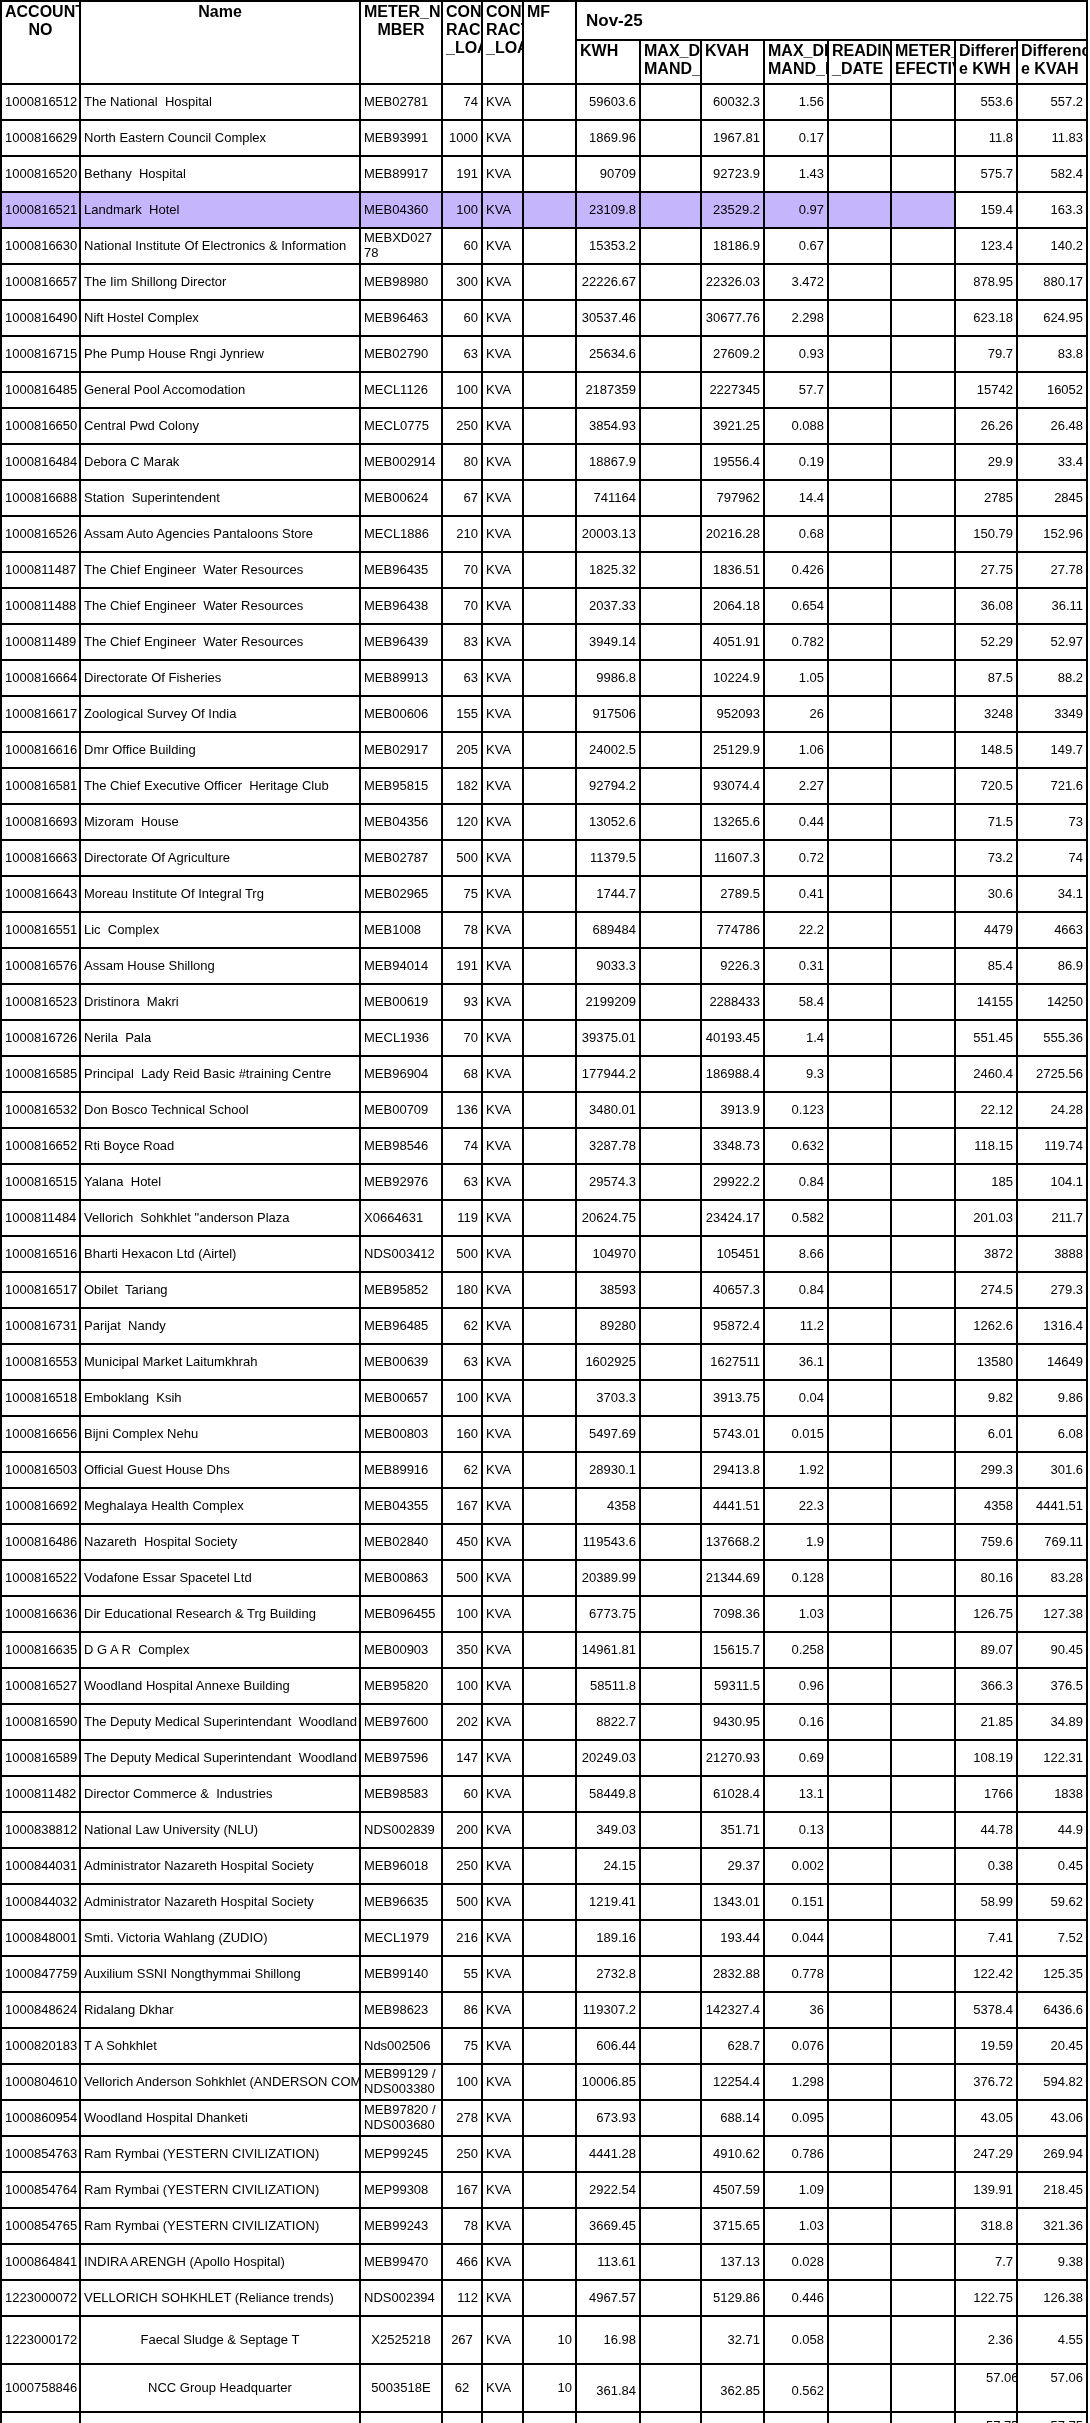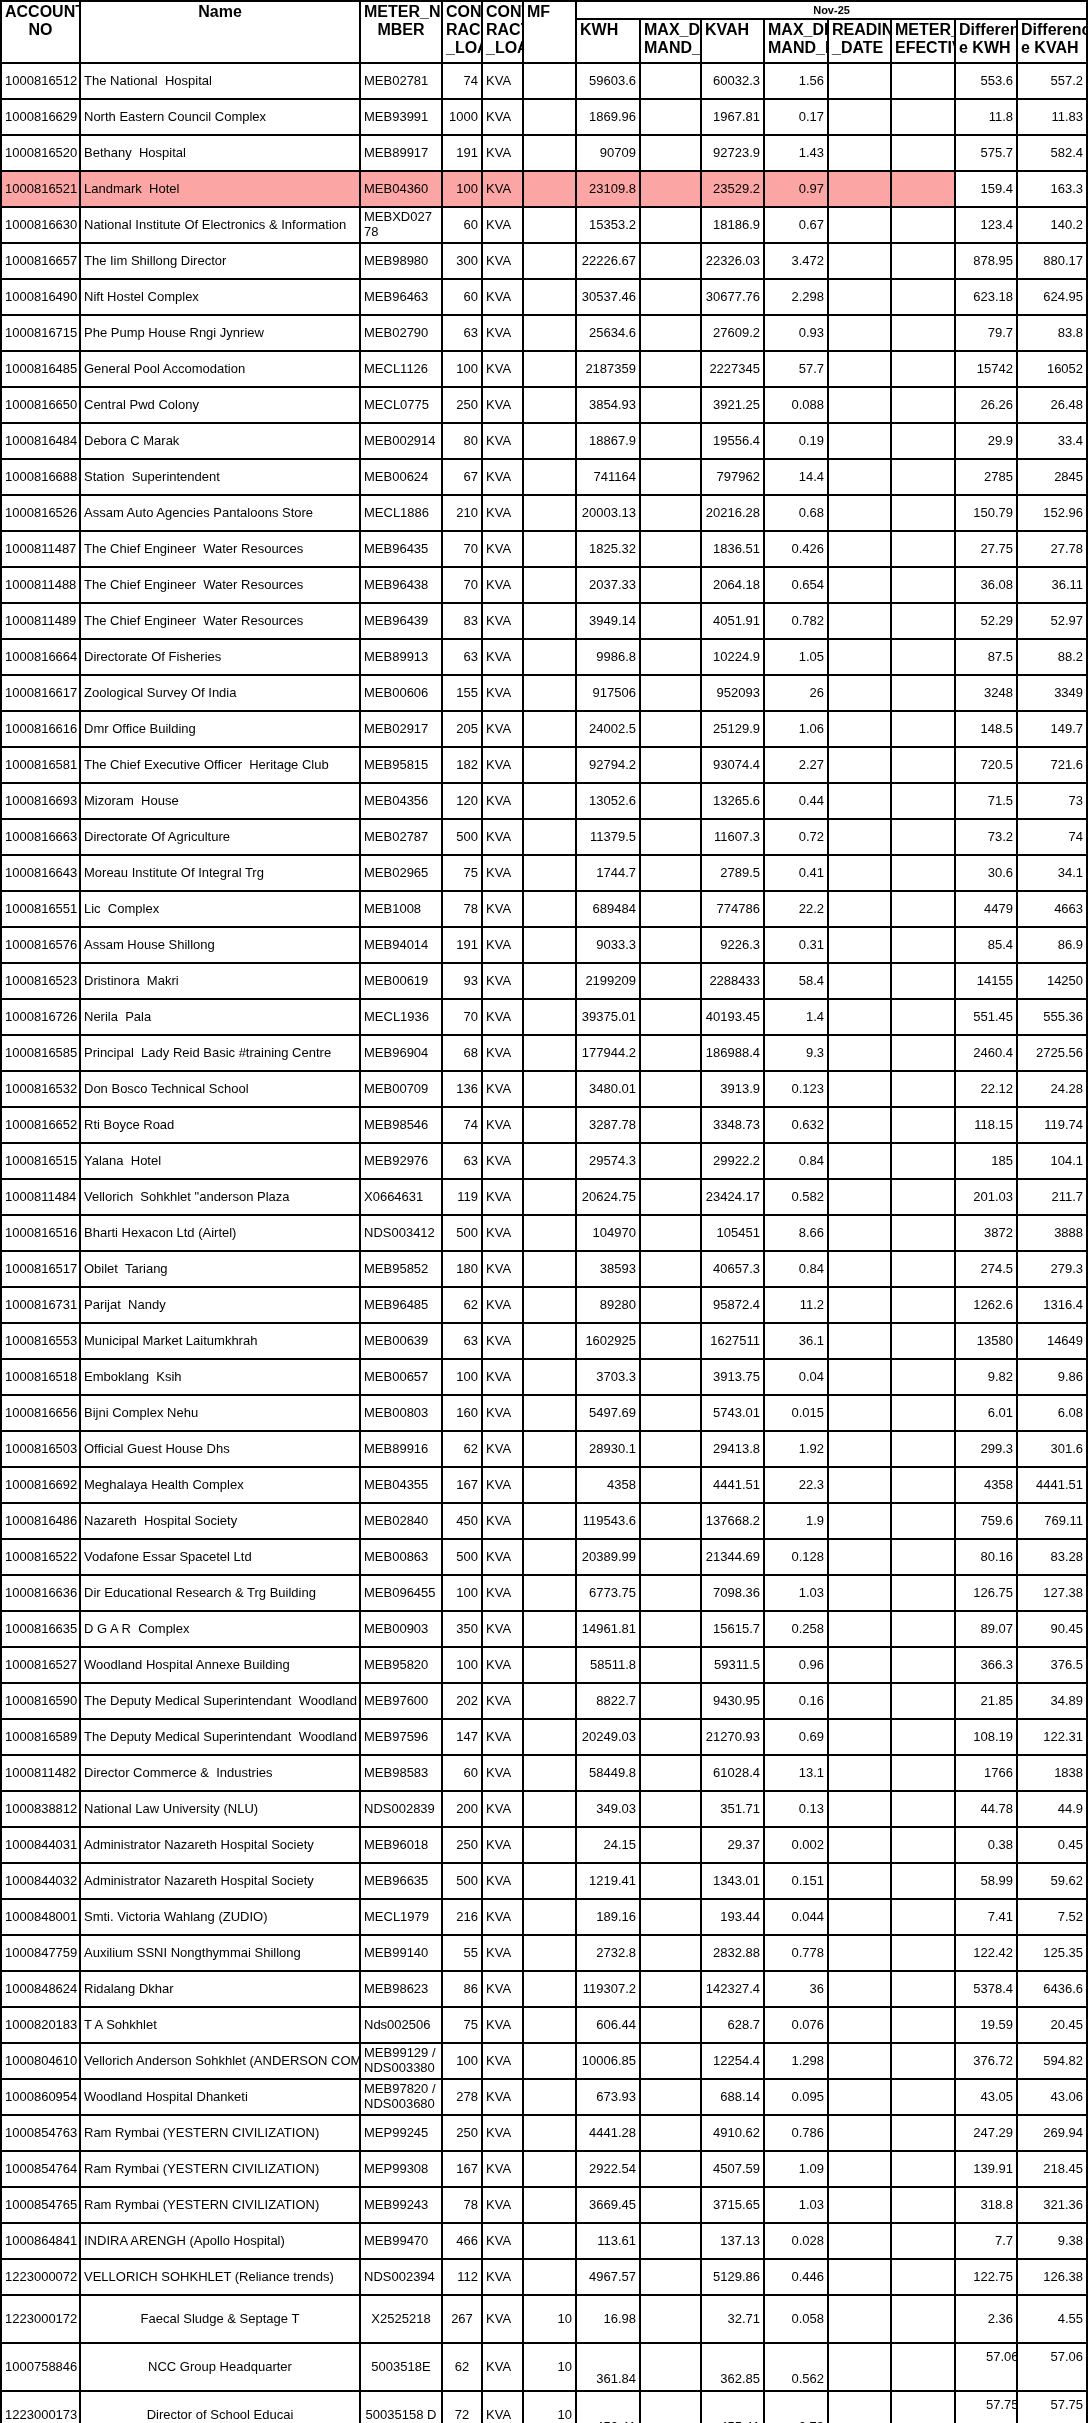--- a/index.html
+++ b/index.html
@@ -2,30 +2,30 @@
 <html><head>
 <meta charset="utf-8">
 <style>
   html,body{margin:0;padding:0;background:#fff;}
   body{font-family:"Liberation Sans",sans-serif;color:#000;}
   table{border-collapse:collapse;table-layout:fixed;width:1086px;margin:0;}
   th,td{border:2px solid #000;overflow:hidden;box-sizing:border-box;padding:0 3px;}
   thead th{font-weight:bold;font-size:16px;vertical-align:top;white-space:pre-line;line-height:1.12;padding-top:1px;}
   thead tr.hdr-top{height:18px;}
   thead tr.hdr-sub{height:44px;}
-  th.month{font-size:11px;text-align:center;vertical-align:middle;white-space:nowrap;padding:0;}
+  th.month{font-size:17px;text-align:left;vertical-align:middle;white-space:nowrap;padding:9px;}
   tbody tr{height:36px;}
   tbody tr.r-tall{height:48px;}
   td{font-size:13px;vertical-align:middle;line-height:1.12;}
   .al-l{text-align:left;}
   .al-r{text-align:right;}
   .al-c{text-align:center;}
-  .va-b{vertical-align:bottom;padding-bottom:3px;}
+  .va-b{vertical-align:bottom;padding-bottom:12px;}
   .va-t{vertical-align:top;padding-top:6px;padding-left:30px;}
-  .hl{background:#fca5a5;}
+  .hl{background:#c4b5fd;}
   td.col-name{white-space:pre;}
   td.col-meter_number{white-space:normal;overflow-wrap:break-word;}
   td.col-account_no{padding-right:4px;}
   .c0{width:79px}.c1{width:280px}.c2{width:82px}.c3{width:40px}.c4{width:41px}
   .c5{width:53px}.c6{width:64px}.c7{width:61px}.c8{width:63px}.c9{width:64px}
   .c10{width:63px}.c11{width:64px}.c12{width:62px}.c13{width:70px}
 </style>
 </head>
 <body>
 

